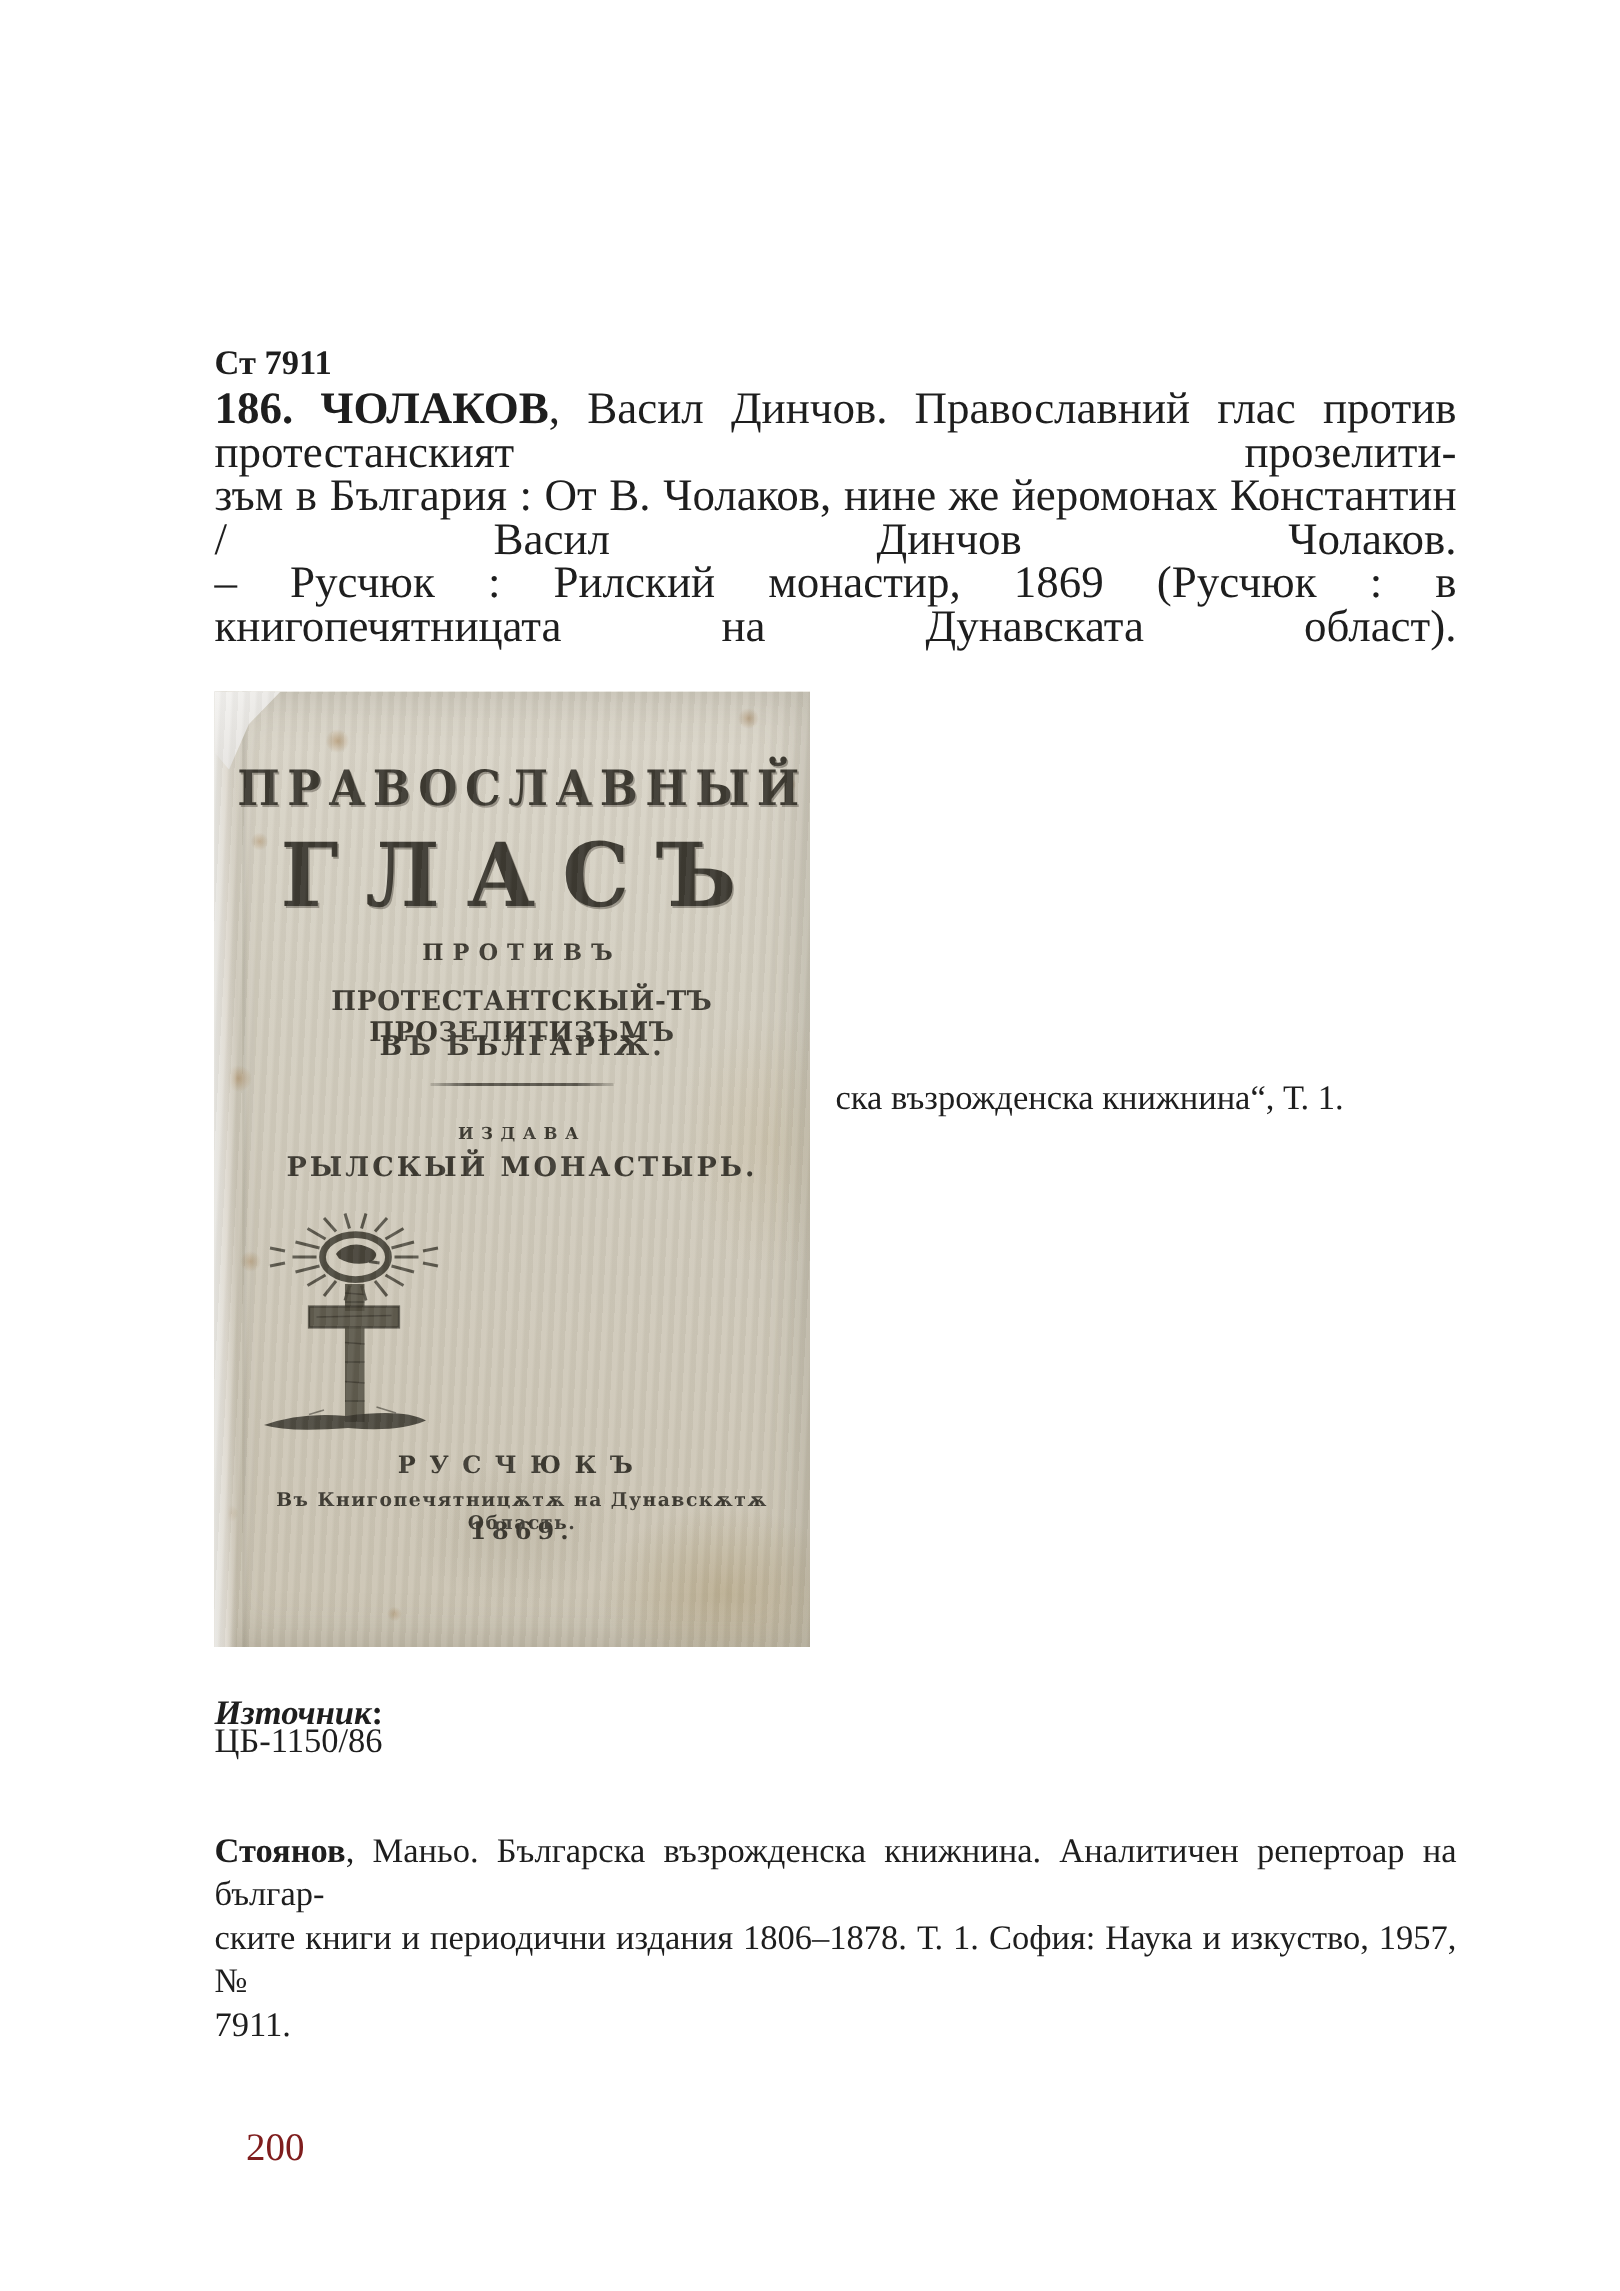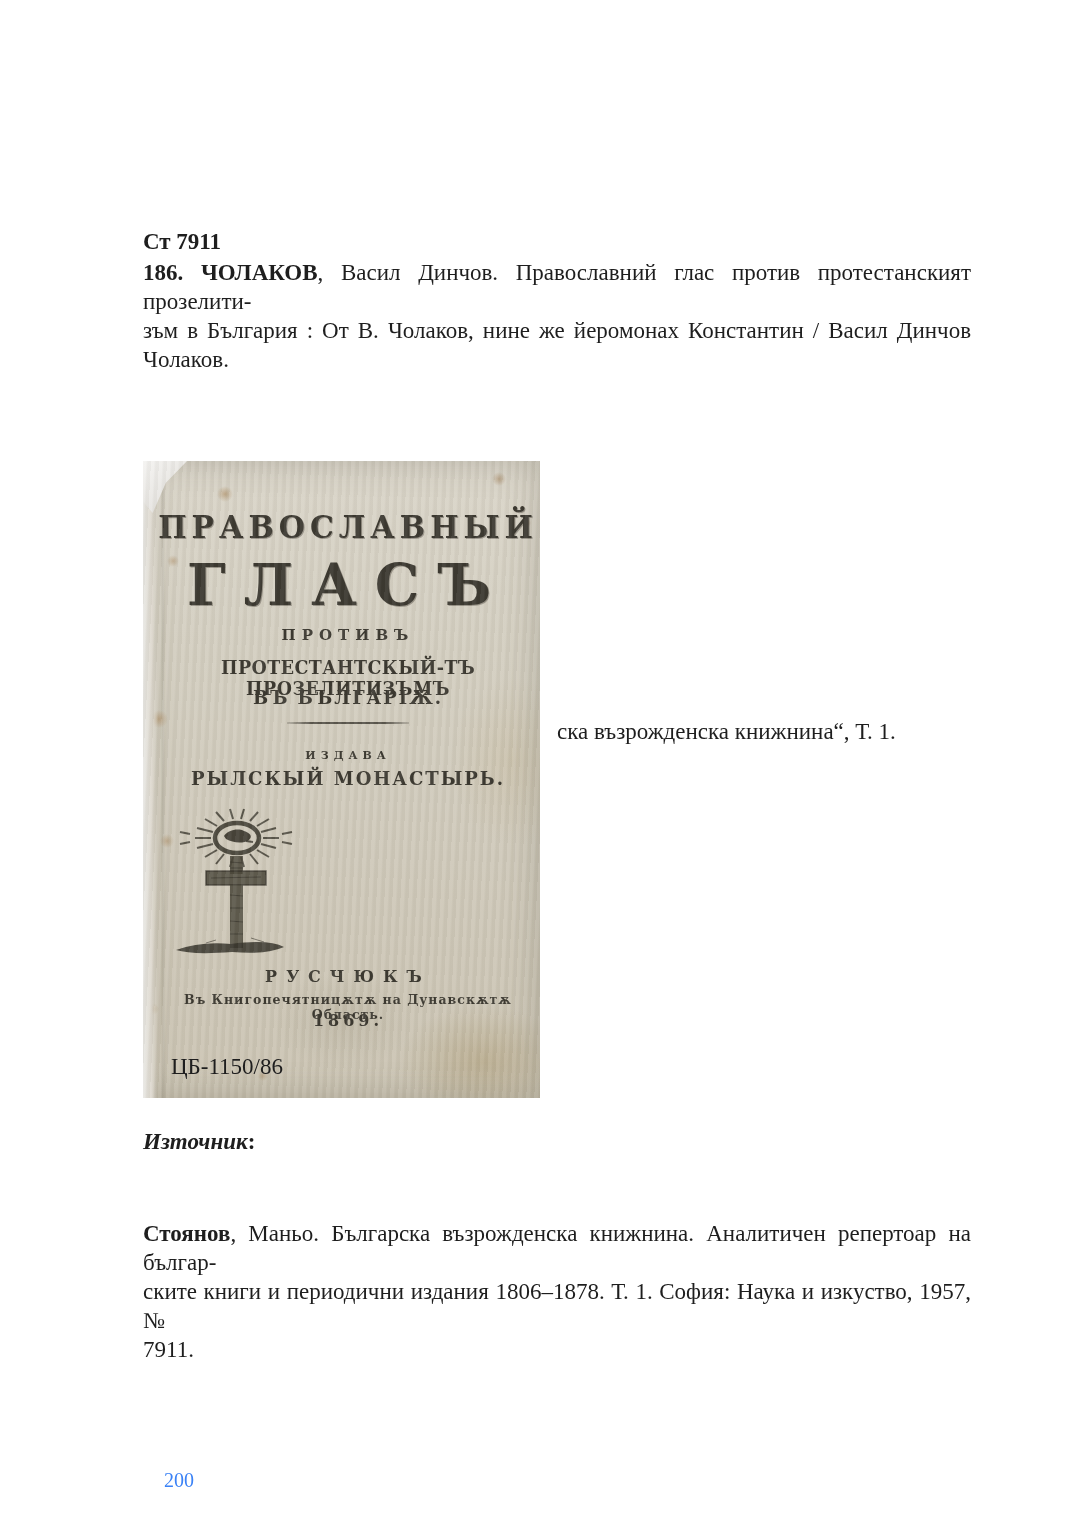--- a/index.html
+++ b/index.html
@@ -6,21 +6,21 @@
   .page{
     position:relative;
     width:1080px;height:1527px;
     background:#ffffff;
     font-family:"Liberation Serif","DejaVu Serif",serif;
     color:#1e1e1e;
     overflow:hidden;
   }
   .abs{position:absolute;}
   .entry-id{left:143px;top:229px;font-size:23px;font-weight:700;}
-  .entry-block{left:143px;top:258px;width:828px;font-size:23px;line-height:29px;}
+  .entry-block{left:143px;top:258px;width:828px;font-size:30px;line-height:29px;}
   .jline{text-align:justify;text-align-last:justify;}
   .line{white-space:normal;}
   b{font-weight:700;}
 
   
   .photo{
     left:143px;top:461px;width:397px;height:637px;
     background:
       radial-gradient(circle at 82px 33px,  rgba(151,106,50,.45) 0, rgba(151,106,50,0) 8px),
       radial-gradient(circle at 30px 100px, rgba(151,106,50,.35) 0, rgba(151,106,50,0) 6px),
@@ -67,36 +67,37 @@
         background:linear-gradient(90deg,rgba(59,56,48,.2),rgba(59,56,48,.8) 20%,rgba(59,56,48,.8) 80%,rgba(59,56,48,.2));}
   .t6{top:288px;font-size:11px;font-weight:700;letter-spacing:5px;}
   .t7{top:307px;font-size:18px;font-weight:700;letter-spacing:2px;}
   .t8{top:506px;font-size:16px;font-weight:700;letter-spacing:9px;}
   .t9{top:531px;font-size:12.5px;font-weight:700;letter-spacing:1px;}
   .t10{top:550px;font-size:16px;font-weight:700;letter-spacing:4px;}
   .cross-wrap{position:absolute;left:119px;top:339px;width:160px;height:170px;}
 
   
   .annotation{left:557px;top:716px;width:421px;font-size:23px;line-height:31px;}
-  .shelfmark{left:143px;top:1054px;font-size:23px;margin-left:28px;}
+  .shelfmark{left:143px;top:1148px;font-size:23px;}
   .source-label{left:143px;top:1129px;font-size:23px;font-weight:700;}
   .source-label .it{font-style:italic;}
   .source-block{left:143px;top:1219px;width:828px;font-size:23px;line-height:29px;}
-  .page-number{left:164px;top:1469px;font-size:20px;color:#3b82f6;}
+  .page-number{left:164px;top:1417px;font-size:26px;color:#7f1d1d;}
 </style>
 </head>
 <body>
 
 <div class="page">
 
   <div class="abs entry-id">Ст 7911</div>
 
   <div class="abs entry-block">
     <div class="line jline"><b>186. ЧОЛАКОВ</b><span>, Васил Динчов. Православний глас против протестанският прозелити-</span></div>
     <div class="line jline">зъм в България : От В. Чолаков, нине же йеромонах Константин / Васил Динчов Чолаков.</div>
+    <div class="line jline">– Русчюк : Рилский монастир, 1869 (Русчюк : в книгопечятницата на Дунавската област).</div>
   </div>
 
   <div class="abs photo">
     <div class="edge-strip"></div>
     <div class="torn-corner"></div>
     <div class="plate">
       <div class="t1">ПРАВОСЛАВНЫЙ</div>
       <div class="t2">ГЛАСЪ</div>
       <div class="t3">ПРОТИВЪ</div>
       <div class="t4">ПРОТЕСТАНТСКЫЙ-ТЪ ПРОЗЕЛИТИЗЪМЪ</div>

